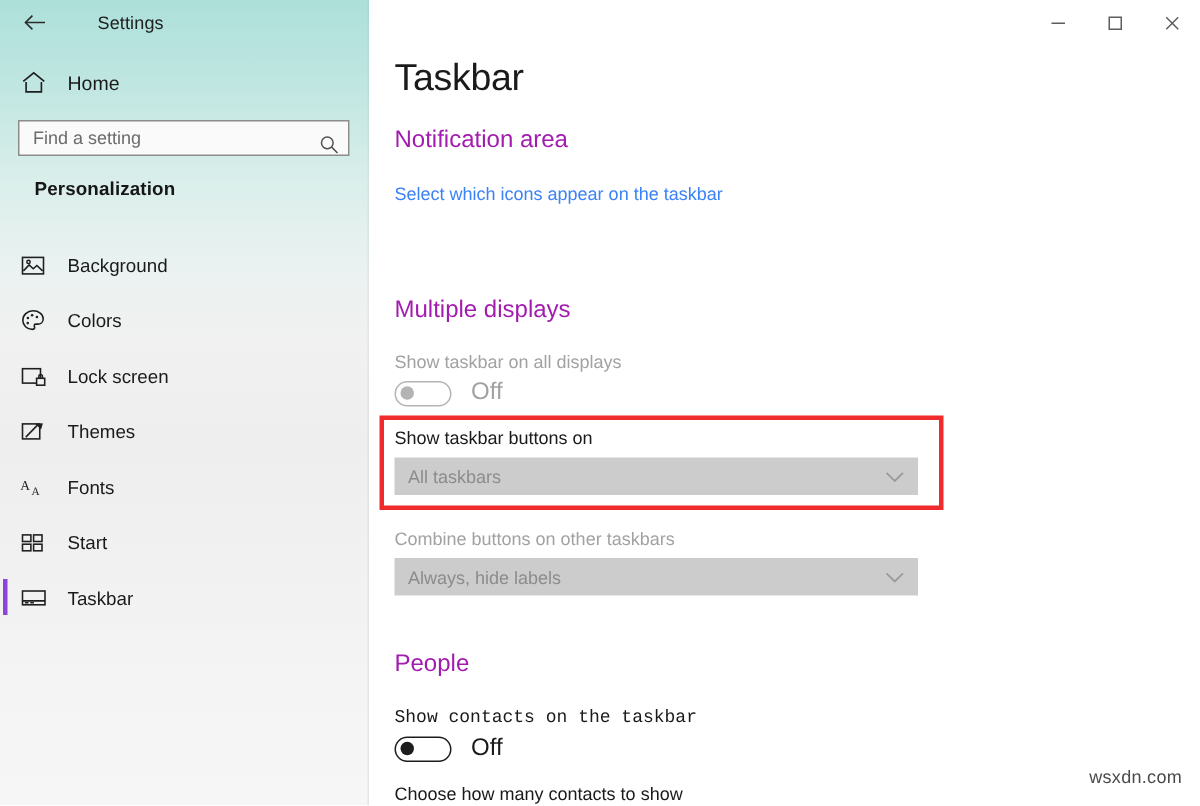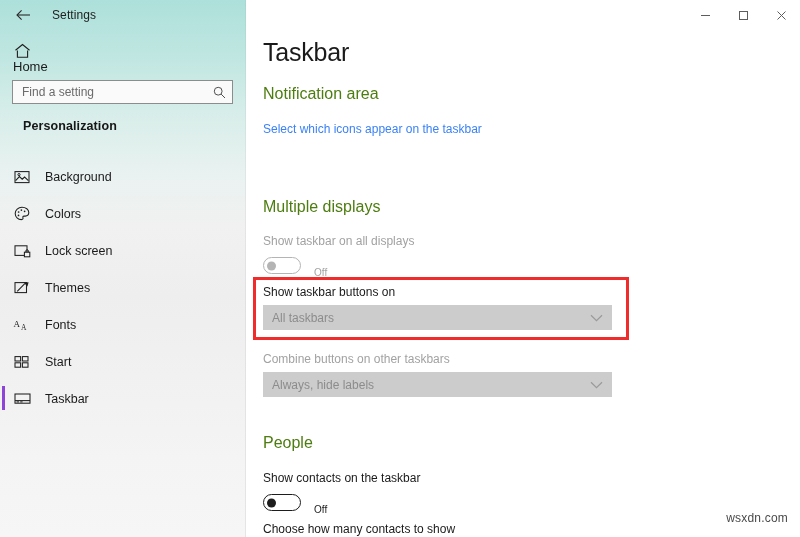--- a/index.html
+++ b/index.html
@@ -87,32 +87,31 @@
     width: 30px; height: 30px;
     margin-left: 8px;
     display: flex;
     align-items: center;
     justify-content: center;
     color: #2b2b2b;
   }
   .sb-title {
     font-size: 12px;
     color: #212121;
-    margin-left: 14px;
+    margin-left: 27px;
     letter-spacing: 0.1px;
   }
 
   .home-row {
     position: absolute;
     top: 43px; left: 0;
     width: 222px;
     height: 24px;
     display: flex;
-    align-items: flex-start;
-    flex-direction: column;
+    align-items: center;
   }
   .home-icon {
     width: 20px; height: 20px;
     margin-left: 12px;
     display: flex;
     align-items: center;
     justify-content: center;
     color: #1f1f1f;
   }
   .home-label {
@@ -122,21 +121,21 @@
   }
 
   .search-box {
     position: absolute;
     top: 80px; left: 12px;
     width: 221px;
     height: 24px;
     border: 1px solid #8c8c8c;
     background: #fafafa;
     display: flex;
-    align-items: center;
+    align-items: flex-end;
   }
   .search-input {
     flex: 1;
     border: none;
     outline: none;
     background: transparent;
     font-family: "Liberation Sans", sans-serif;
     font-size: 12px;
     color: #4a4a4a;
     padding-left: 9px;
@@ -214,21 +213,21 @@
     font-size: 25px;
     color: #1a1a1a;
     font-weight: normal;
     letter-spacing: -0.2px;
   }
 
   .grp-title {
     position: absolute;
     left: 17px;
     font-size: 16px;
-    color: #4d7c0f;
+    color: #a21caf;
     font-weight: normal;
   }
   #grp-notification { top: 85px; }
   #grp-displays     { top: 198px; }
   #grp-people       { top: 434px; }
 
   .link {
     position: absolute;
     left: 17px;
     font-size: 12px;
@@ -244,21 +243,21 @@
     left: 17px;
     font-size: 12px;
     color: #1a1a1a;
     white-space: nowrap;
   }
   .field-label.disabled { color: #a2a2a2; }
 
   #lbl-show-all      { top: 234px; }
   #lbl-show-buttons  { top: 285px; }
   #lbl-combine       { top: 352px; }
-  #lbl-contacts      { top: 471px; }
+  #lbl-contacts      { top: 471px; font-family: Liberation Mono, monospace; }
   #lbl-howmany       { top: 522px; }
 
   
   .toggle-row {
     position: absolute;
     left: 17px;
     display: flex;
     align-items: center;
   }
   #tgl-row-displays { top: 253px; }
@@ -280,24 +279,23 @@
     transform: translateY(-50%);
     width: 9px;
     height: 9px;
     border-radius: 50%;
     background: #1d1d1d;
   }
   .toggle.disabled { border-color: #b4b4b4; }
   .toggle.disabled .knob { background: #b4b4b4; }
 
   .toggle-state {
-    font-size: 10px;
+    font-size: 16px;
     color: #1a1a1a;
     margin-left: 13px;
-    margin-top: 14px;
   }
   .toggle-state.disabled { color: #a2a2a2; }
 
   
   .combo {
     position: absolute;
     left: 17px;
     width: 349px;
     height: 25px;
     background: #cccccc;

